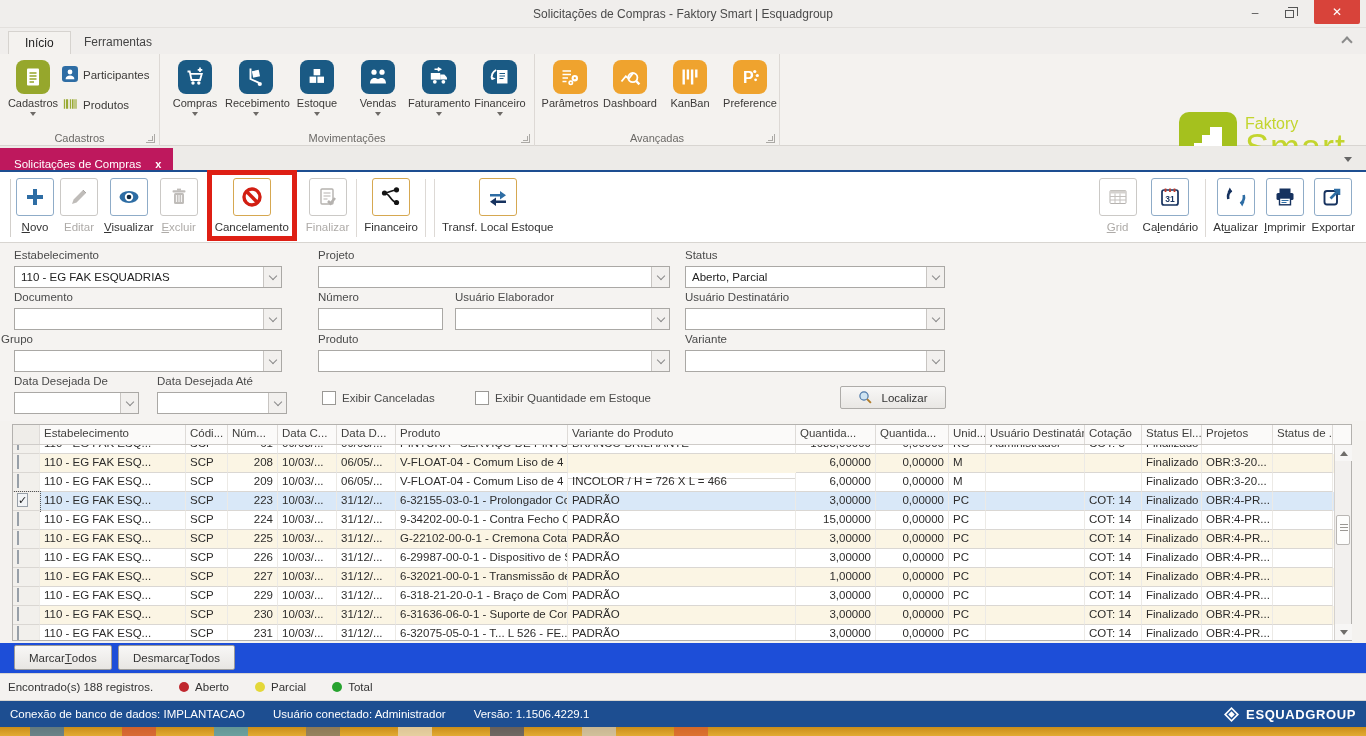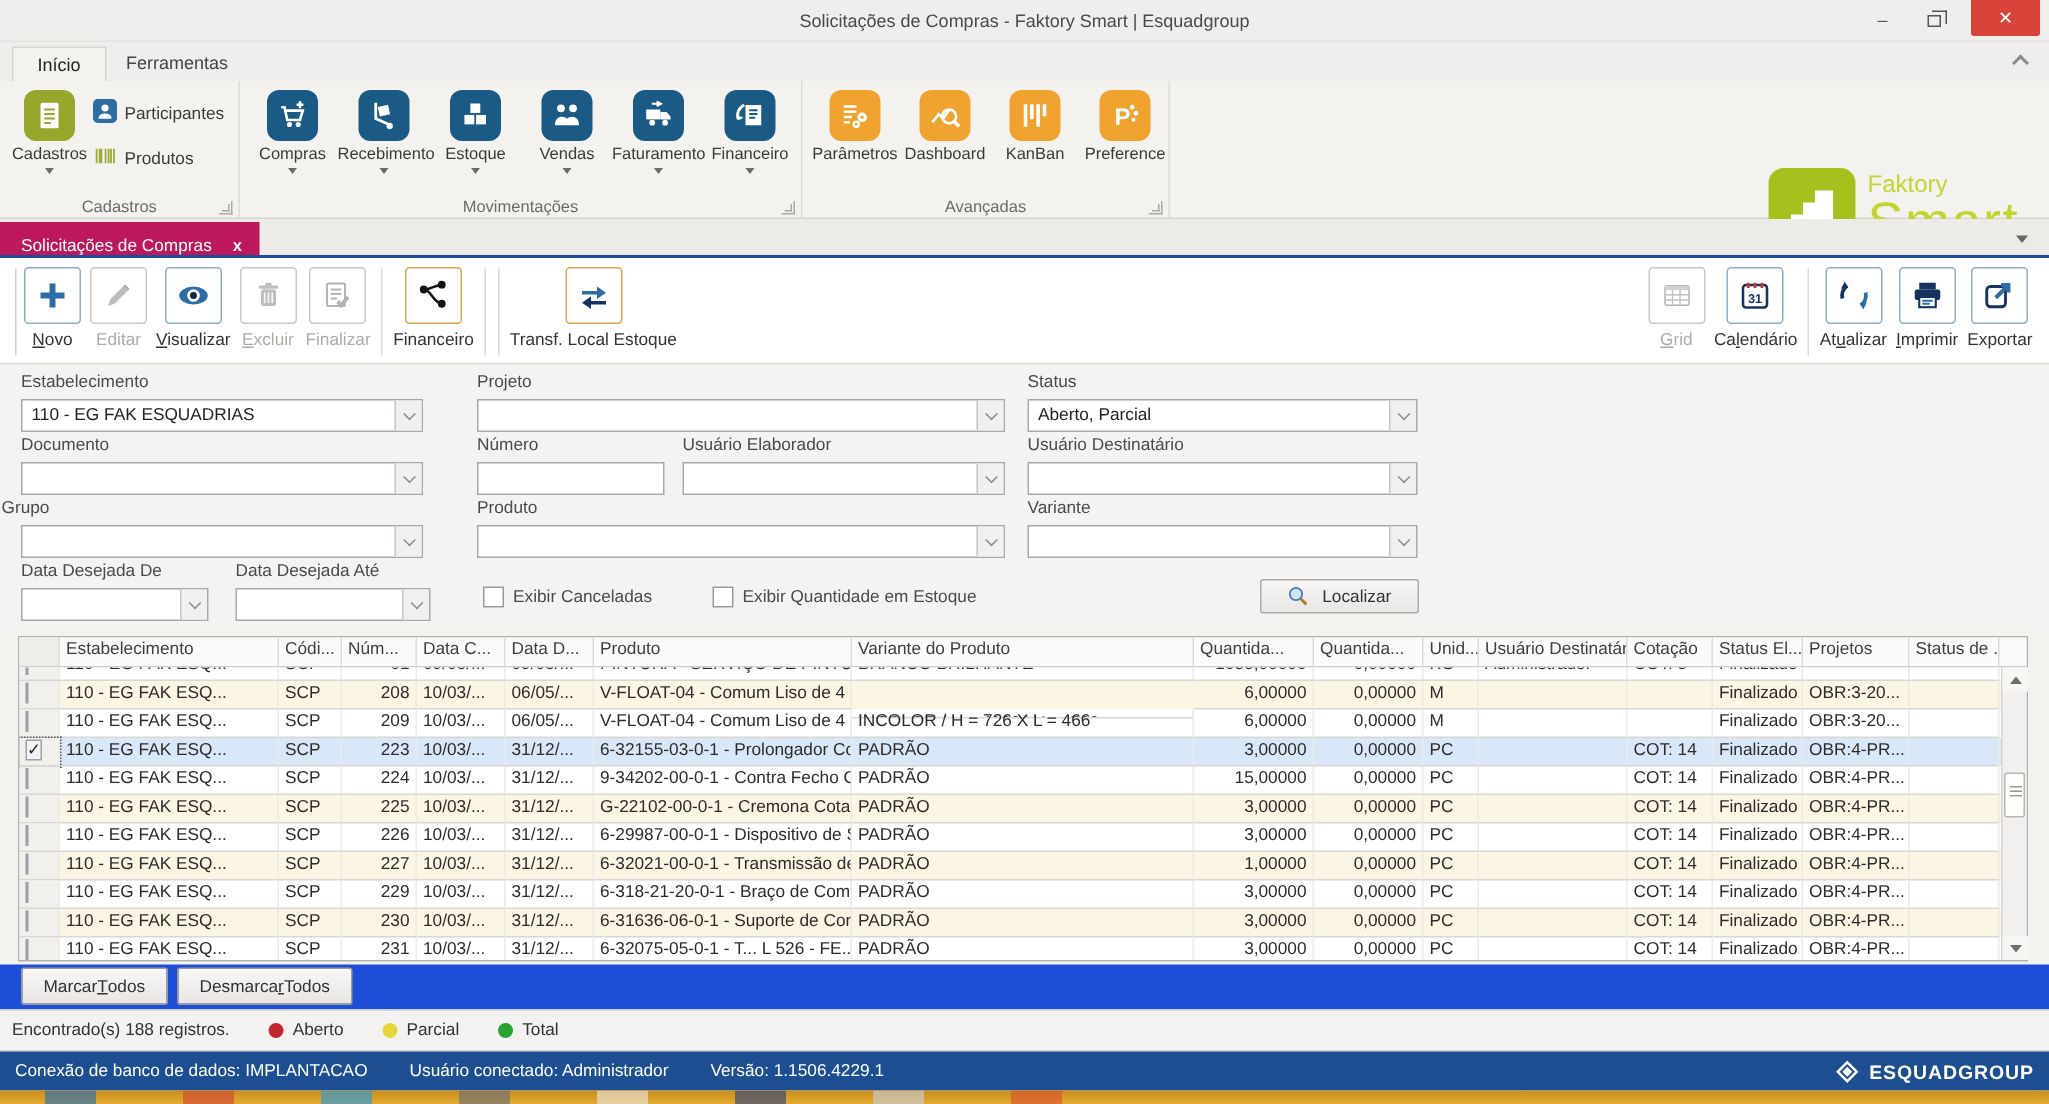--- a/index.html
+++ b/index.html
@@ -331,20 +331,29 @@
         <div class="ibox">
           <svg width="24" height="24" viewBox="0 0 24 24">
             <rect x="7" y="8" width="10" height="11" rx="1.5" fill="#bfbcb9"></rect>
             <rect x="5.5" y="5.3" width="13" height="2.2" rx="1" fill="#bfbcb9"></rect>
             <rect x="10" y="3.6" width="4" height="2" fill="#bfbcb9"></rect>
             <path d="M9.5 10v7M12 10v7M14.5 10v7" stroke="#f4f3f2" stroke-width="1.2"></path>
           </svg>
         </div>
         <div class="tlabel"><u>E</u>xcluir</div>
       </div>
+      <div class="tbtn frame-gold highlighted">
+        <div class="ibox">
+          <svg width="24" height="24" viewBox="0 0 24 24">
+            <circle cx="12" cy="12" r="8" fill="none" stroke="#d21e12" stroke-width="3.4"></circle>
+            <path d="M6.8 6.8l10.4 10.4" stroke="#d21e12" stroke-width="3.4"></path>
+          </svg>
+        </div>
+        <div class="tlabel">Cancelamento</div>
+      </div>
       <div class="tbtn frame-gray disabled">
         <div class="ibox">
           <svg width="24" height="24" viewBox="0 0 24 24">
             <rect x="5" y="4" width="12" height="15" rx="1" fill="#fff" stroke="#b5b2af" stroke-width="1.4"></rect>
             <path d="M7.5 8h7M7.5 11h7M7.5 14h4" stroke="#b5b2af" stroke-width="1.2"></path>
             <path d="M12 16l2.5 2.5L19 13" fill="none" stroke="#b5b2af" stroke-width="2.6"></path>
           </svg>
         </div>
         <div class="tlabel">Finalizar</div>
       </div>

